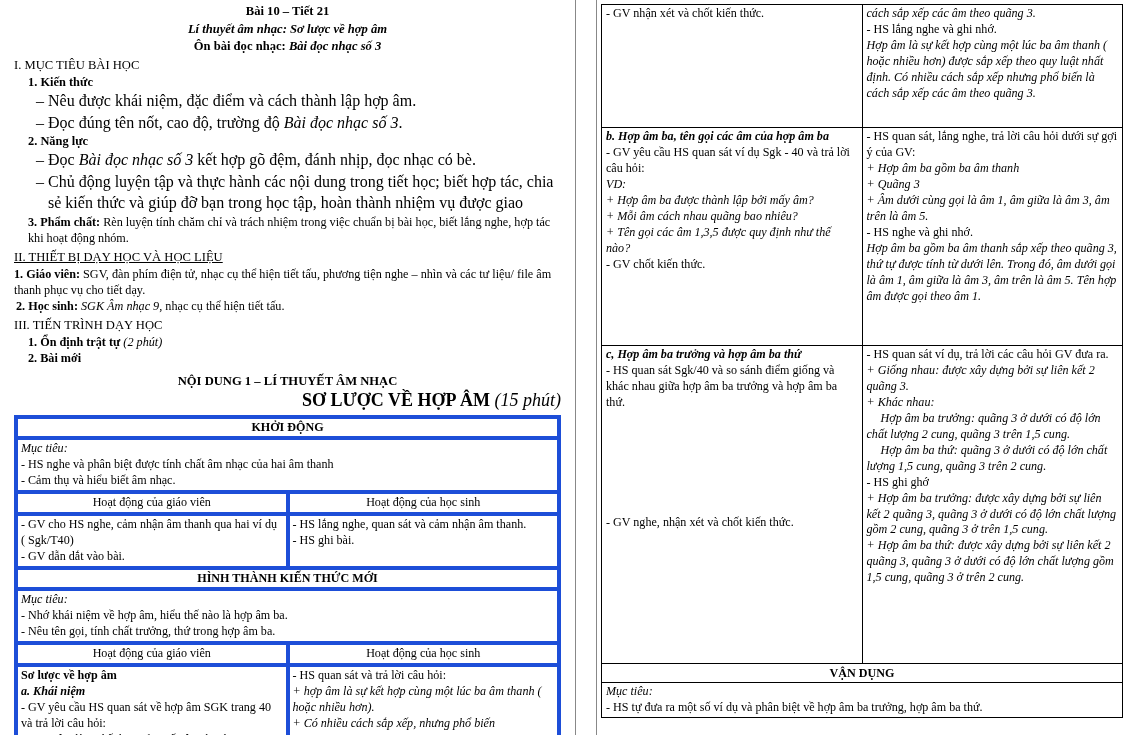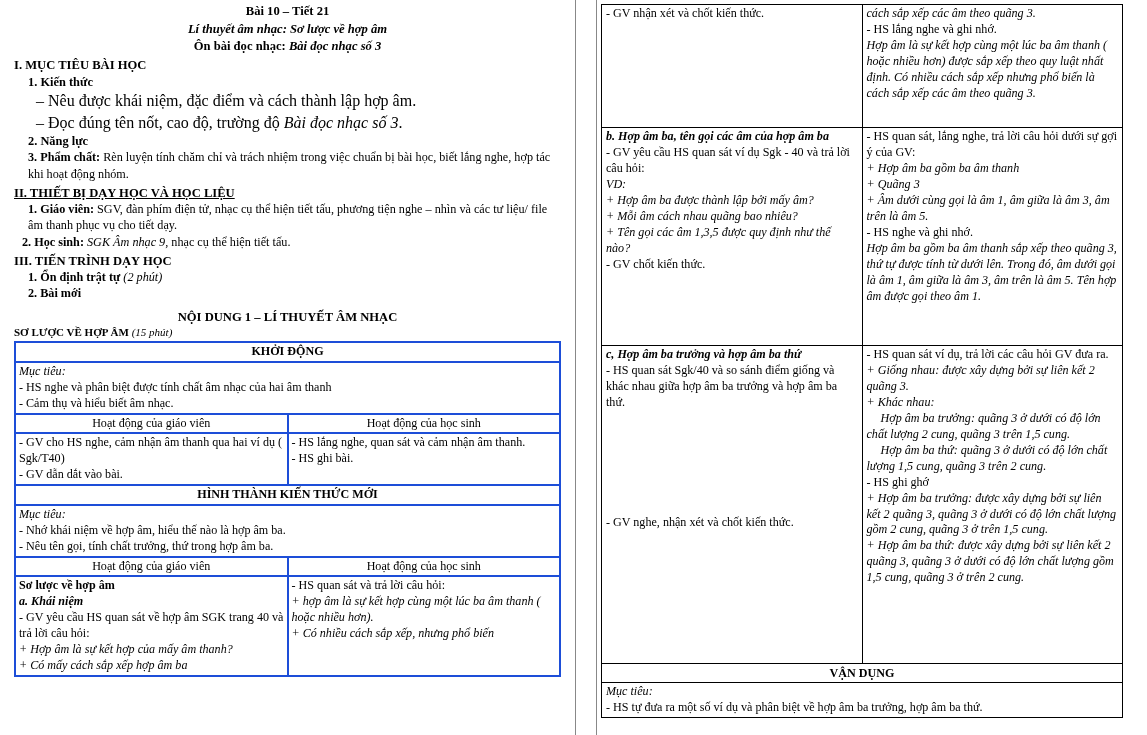--- a/index.html
+++ b/index.html
@@ -53,21 +53,21 @@
   .t-sub {
     font-size: 12.6px;
     text-align: center;
     line-height: 1.3;
     margin-top: 1px;
   }
   .t-sub .bi { font-weight: bold; font-style: italic; }
 
   .sec-h {
     font-size: 12.6px;
-    font-weight: bold;
+    font-weight: normal;
     margin-top: 3px;
     line-height: 1.3;
   }
   .sec-h .u { text-decoration: underline; }
   .lvl2 {
     font-size: 12.4px;
     font-weight: bold;
     margin-left: 14px;
     line-height: 1.32;
   }
@@ -92,34 +92,34 @@
   .mix { font-size: 12.2px; line-height: 1.33; font-family: Liberation Serif, serif; }
 
   .nd-title {
     text-align: center;
     font-weight: bold;
     font-size: 12.6px;
     margin-top: 7px;
     line-height: 1.3;
   }
   .nd-title2 {
-    text-align: left;
-    font-weight: bold;
-    font-size: 11px;
+    text-align: right;
+    font-weight: bold;
+    font-size: 18px;
     line-height: 1.3;
   }
 
   table.box {
     width: 100%;
     border-collapse: collapse;
     margin-top: 2px;
     table-layout: fixed;
   }
   table.box td, table.box th {
-    border: 2px solid #1d4ed8;
+    border: 4px solid #1d4ed8;
     vertical-align: top;
     padding: 1px 3px;
     font-size: 12.1px;
     line-height: 1.3;
   }
   td.hdr, th.hdr {
     text-align: center;
     font-weight: normal;
     font-size: 12.4px;
     padding: 1px 2px;
@@ -170,29 +170,33 @@
       <span class="b">Ôn bài đọc nhạc: </span><span class="bi">Bài đọc nhạc số 3</span>
     </div>
 
     <div class="sec-h">I.  MỤC TIÊU BÀI HỌC</div>
     <div class="lvl2">1.  Kiến thức</div>
     <ul class="dash">
       <li>Nêu được khái niệm, đặc điểm và cách thành lập hợp âm.</li>
       <li>Đọc đúng tên nốt, cao độ, trường độ <span class="i">Bài đọc nhạc số 3</span>.</li>
     </ul>
     <div class="lvl2">2.  Năng lực</div>
+    <ul class="dash">
+      <li>Đọc <span class="i">Bài đọc nhạc số 3</span> kết hợp gõ đệm, đánh nhịp, đọc nhạc có bè.</li>
+      <li>Chủ động luyện tập và thực hành các nội dung trong tiết học; biết hợp tác, chia sẻ kiến thức và giúp đỡ bạn trong học tập, hoàn thành nhiệm vụ được giao</li>
+    </ul>
     <div class="mix" style="margin-left:14px">
       <span class="b">3.  Phẩm chất:</span><span> Rèn luyện tính chăm chỉ và trách nhiệm trong việc chuẩn bị bài học, biết lắng nghe, hợp tác khi hoạt động nhóm.</span>
     </div>
 
     <div class="sec-h"><span class="u">II.   THIẾT BỊ DẠY HỌC VÀ HỌC LIỆU</span></div>
-    <div class="mix" style="margin-left:14px">
+    <div class="mix" style="margin-left:0">
       <span class="b">1.     Giáo viên:</span><span> SGV, đàn phím điện tử, nhạc cụ thể hiện tiết tấu, phương tiện nghe – nhìn và các tư liệu/ file âm thanh phục vụ cho tiết dạy.</span>
     </div>
-    <div class="mix" style="margin-left:8px">
+    <div class="mix" style="margin-left:2px">
       <span class="b">2.  Học sinh:</span><span class="i"> SGK Âm nhạc 9</span><span>, nhạc cụ thể hiện tiết tấu.</span>
     </div>
 
     <div class="sec-h">III.   TIẾN TRÌNH DẠY HỌC</div>
     <div class="mix" style="margin-left:14px">
       <span class="b">1.  Ổn định trật tự</span><span class="i"> (2 phút)</span>
     </div>
     <div class="mix b" style="margin-left:14px">2.  Bài mới</div>
 
     <div class="nd-title">NỘI DUNG 1 – LÍ THUYẾT ÂM NHẠC</div>

